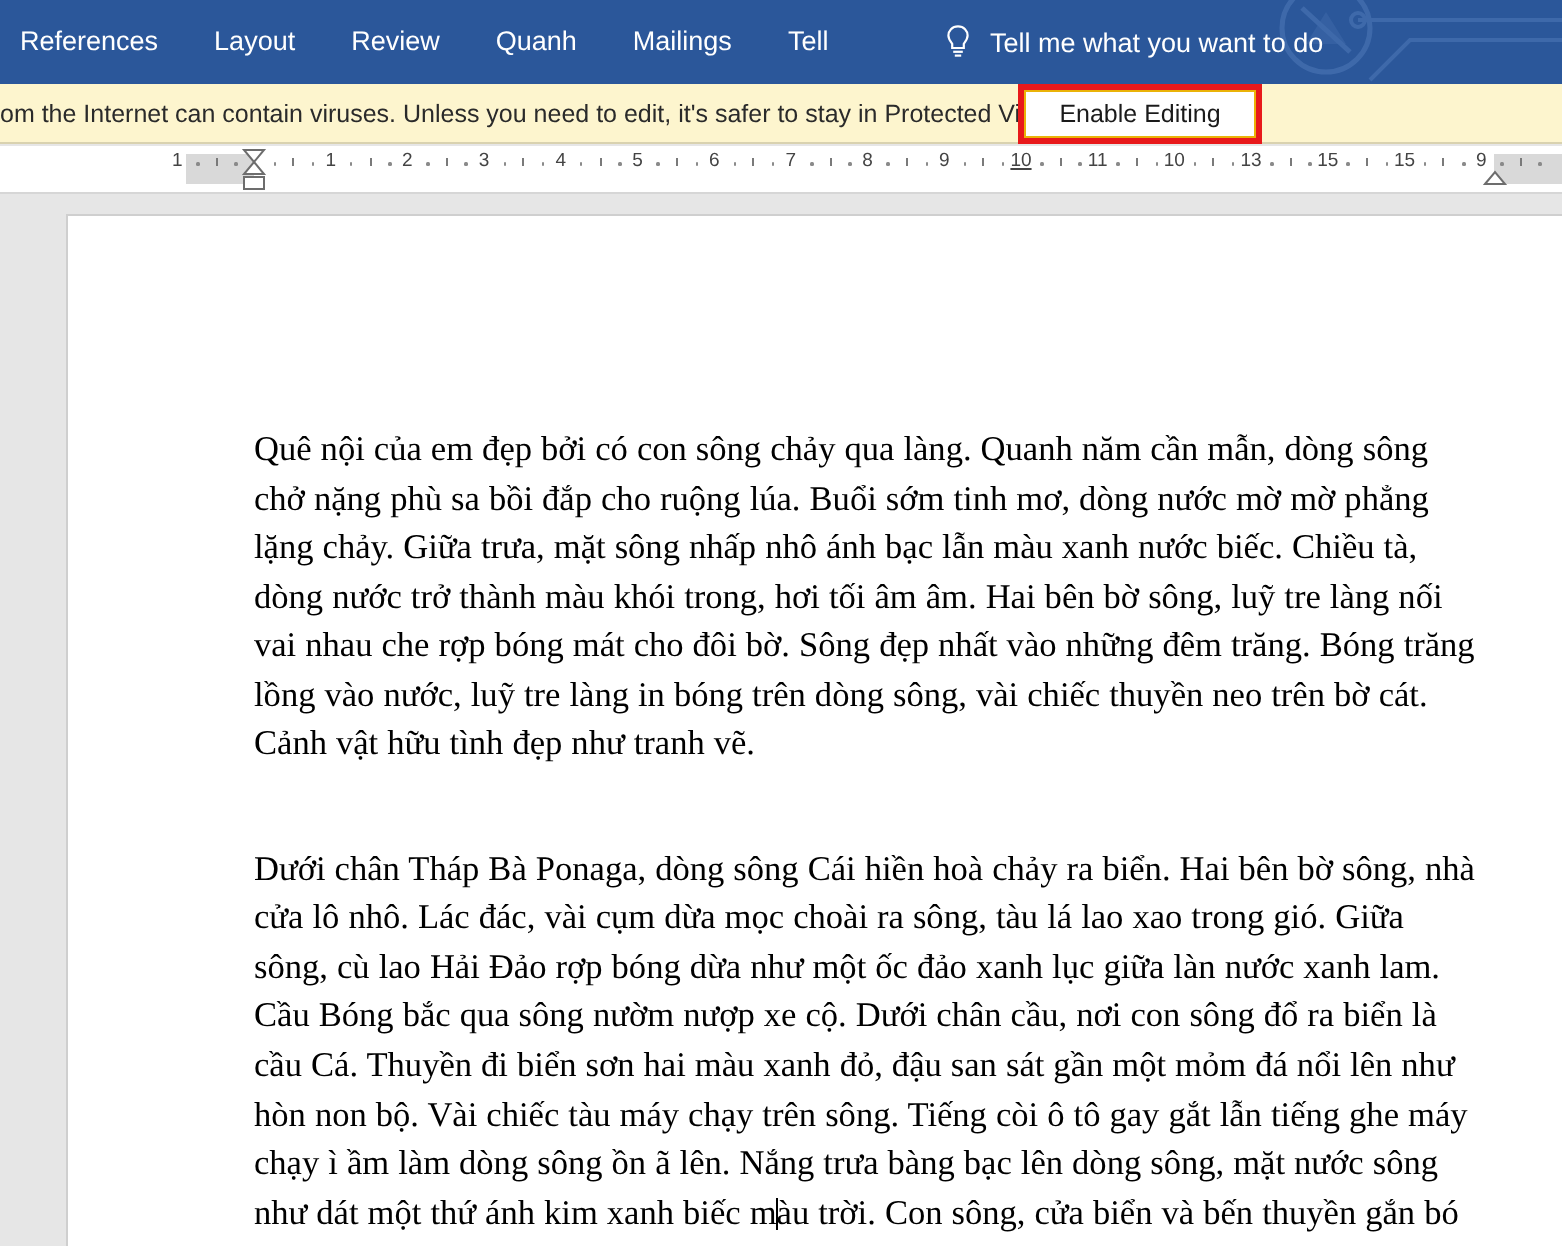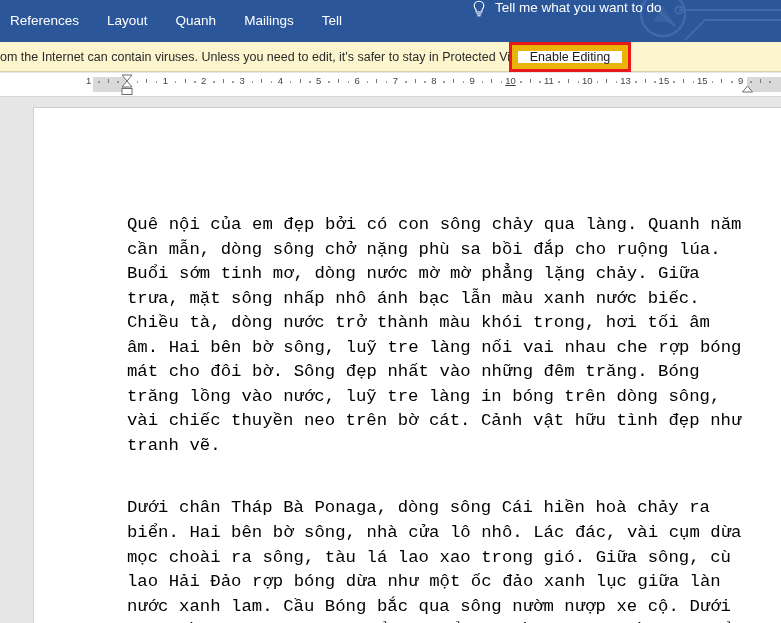--- a/index.html
+++ b/index.html
@@ -44,20 +44,21 @@
     white-space: nowrap;
     cursor: pointer;
   }
   .tab:first-child { padding-left: 10px; }
 
   .tellme {
     position: absolute;
     left: 472px; top: 0;
     height: 42px;
     display: flex;
+    align-items: center;
     gap: 9px;
     cursor: text;
   }
   .tellme-text {
     color: #ffffff;
     font-size: 13.5px;
     white-space: nowrap;
   }
   .bulb { display:block; }
 
@@ -87,21 +88,21 @@
     border: 3px solid #e8191b;
     background: #e8191b;
     display: flex;
     align-items: center;
     justify-content: center;
   }
   .enable-btn {
     width: 100%;
     height: 100%;
     background: #ffffff;
-    border: 6px solid #eab308;
+    border: 1px solid #eab308;
     display: flex;
     align-items: center;
     justify-content: center;
     font-size: 12.5px;
     color: #1a1a1a;
     cursor: pointer;
     white-space: nowrap;
   }
 
   
@@ -180,21 +181,21 @@
     min-height: 700px;
     background: #ffffff;
     border: 1px solid #cfcfcf;
     border-right: none;
     border-bottom: none;
   }
   .page-body {
     padding: 105px 62px 0 93px;
   }
   .para {
-    font-family: Liberation Mono, monospace;
+    font-family: Liberation Serif, serif;
     font-size: 17.3px;
     line-height: 1.42;
     color: #000000;
     text-align: left;
     width: 616px;
     word-spacing: 0.2px;
   }
   .para + .para { margin-top: 38px; }
   .caret {
     display: inline-block;
@@ -215,20 +216,21 @@
     <path d="M50 4 L74 26" stroke="#4f79b8" stroke-width="2.5" fill="none"></path>
     <path d="M52 22 L62 6 L72 22 Z" fill="#4f79b8" opacity="0.5"></path>
     <line x1="78" y1="10" x2="180" y2="10" stroke="#4f79b8" stroke-width="2"></line>
     <circle cx="78" cy="10" r="3.5" fill="none" stroke="#4f79b8" stroke-width="2"></circle>
     <path d="M84 40 L104 20 L180 20" stroke="#4f79b8" stroke-width="2" fill="none"></path>
   </svg>
 
   <div class="tabs">
     <div class="tab">References</div>
     <div class="tab">Layout</div>
+    <div class="tab">Review</div>
     <div class="tab">Quanh</div>
     <div class="tab">Mailings</div>
     <div class="tab">Tell</div>
   </div>
 
   <div class="tellme">
     <svg class="bulb" width="14" height="18" viewBox="0 0 14 18" xmlns="http://www.w3.org/2000/svg">
       <path d="M7 1.2 C4 1.2 2.2 3.4 2.2 5.8 C2.2 7.6 3.3 8.8 4.1 9.9 L4.1 12 L9.9 12 L9.9 9.9 C10.7 8.8 11.8 7.6 11.8 5.8 C11.8 3.4 10 1.2 7 1.2 Z" fill="none" stroke="#ffffff" stroke-width="1.1"></path>
       <line x1="4.6" y1="13.9" x2="9.4" y2="13.9" stroke="#ffffff" stroke-width="1.1"></line>
       <line x1="5.4" y1="15.8" x2="8.6" y2="15.8" stroke="#ffffff" stroke-width="1.1"></line>

